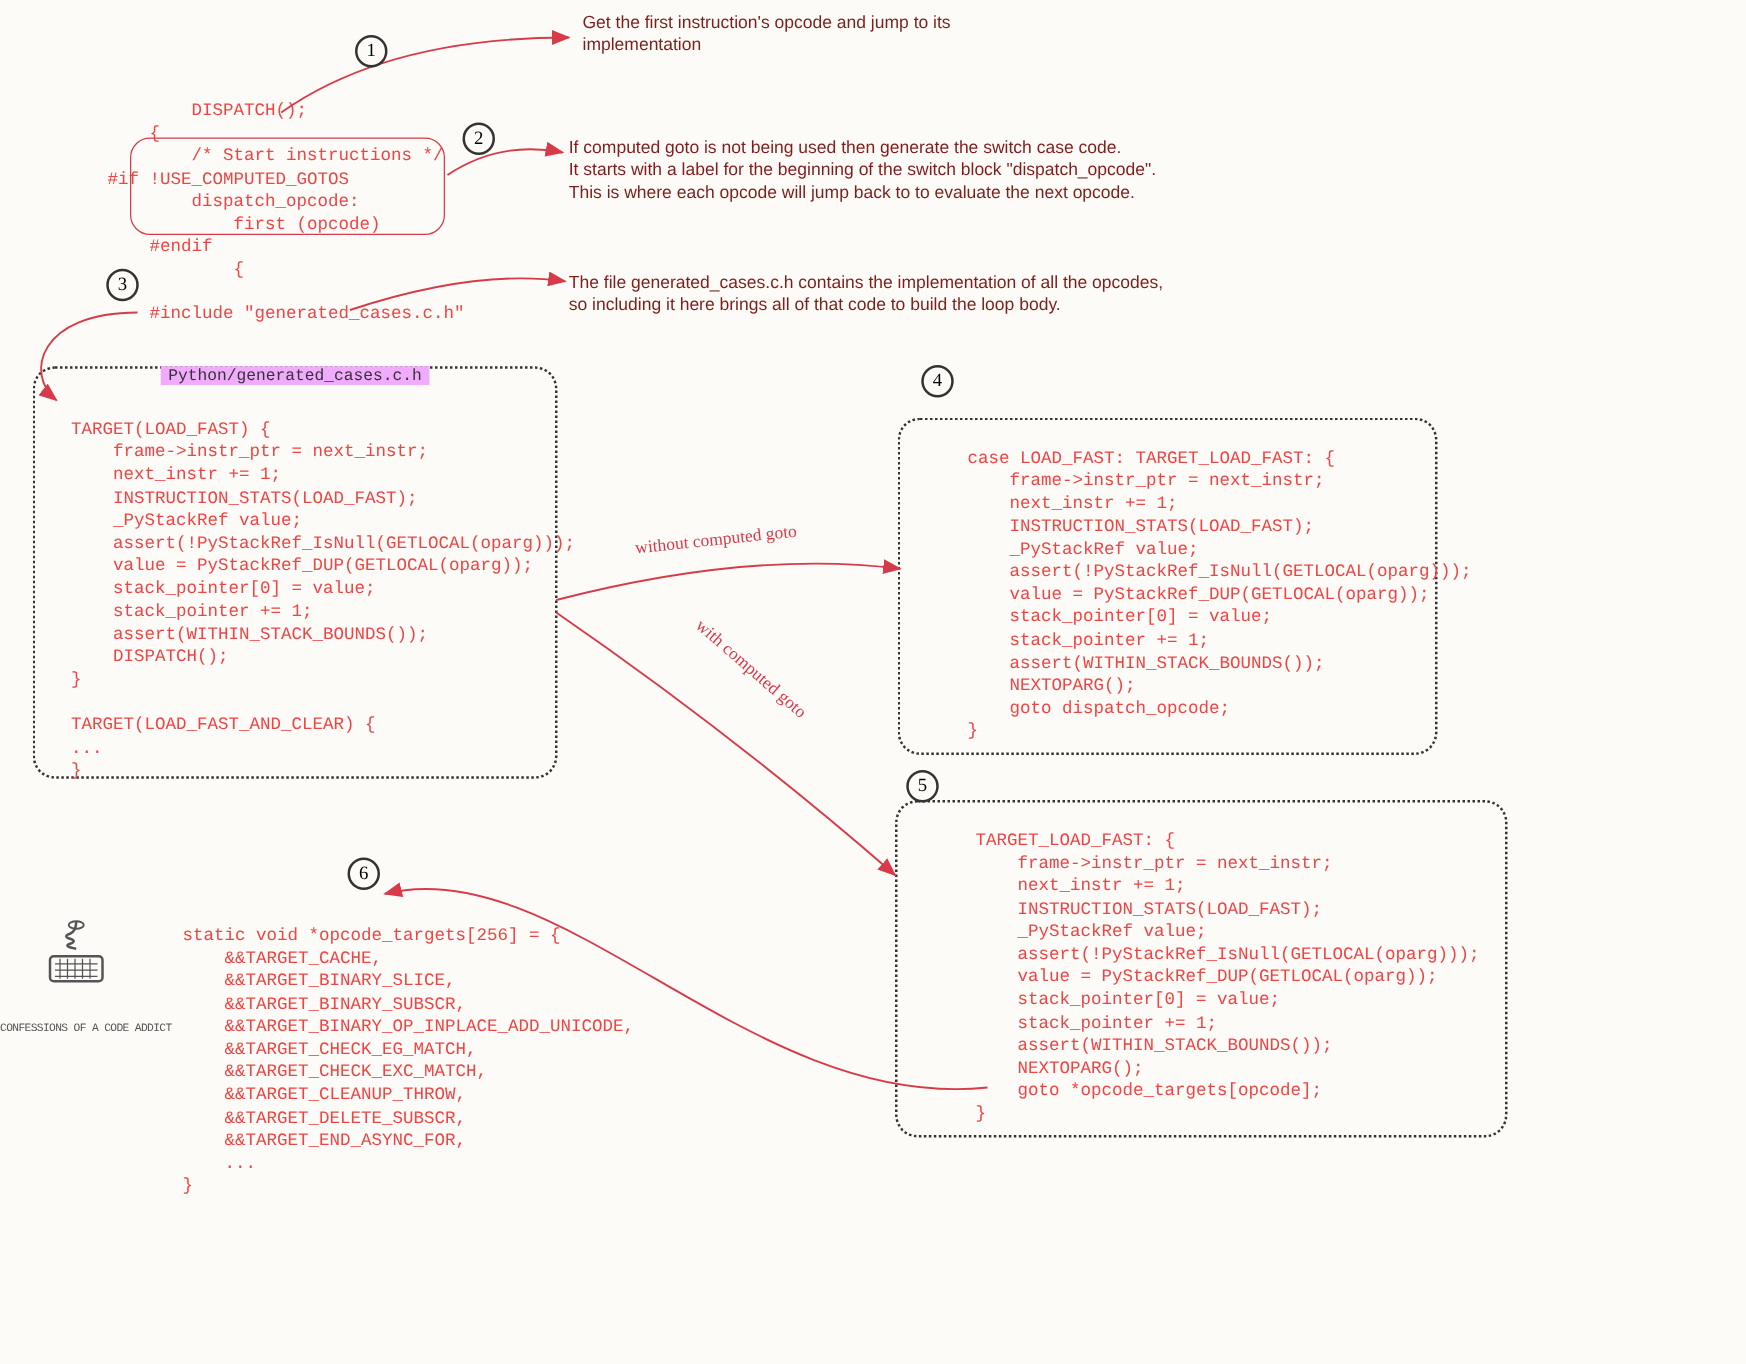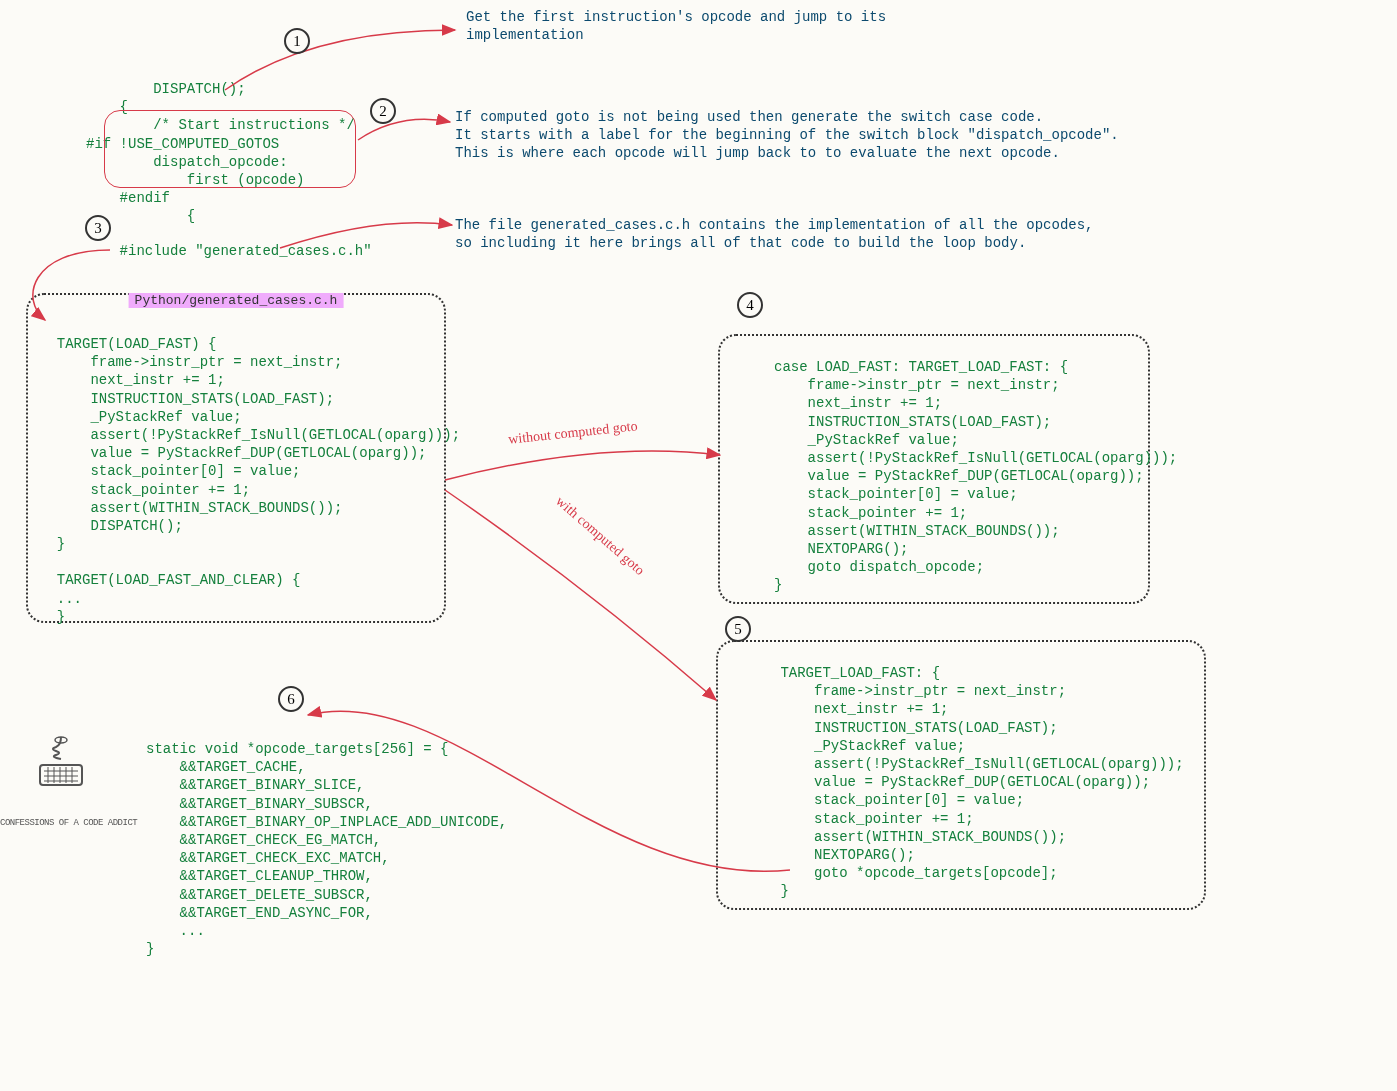--- a/index.html
+++ b/index.html
@@ -6,28 +6,28 @@
   body {
     width: 1397px;
     height: 1091px;
     background: #fcfbf7;
     font-family: 'Courier New', Consolas, monospace;
     position: relative;
     font-size: 14px;
   }
   .code {
     font-family: 'Courier New', Consolas, monospace;
-    color: #15803d;
+    color: #ef4444;
     white-space: pre;
     line-height: 1.3;
     font-size: 14px;
   }
   .annotation {
-    font-family: Liberation Mono, monospace;
-    color: #0c4a6e;
+    font-family: Liberation Sans, sans-serif;
+    color: #7f1d1d;
     font-size: 14px;
     line-height: 1.3;
     white-space: pre-line;
   }
   .step-circle {
     position: absolute;
     width: 26px;
     height: 26px;
     border: 2px solid #333;
     border-radius: 50%;

